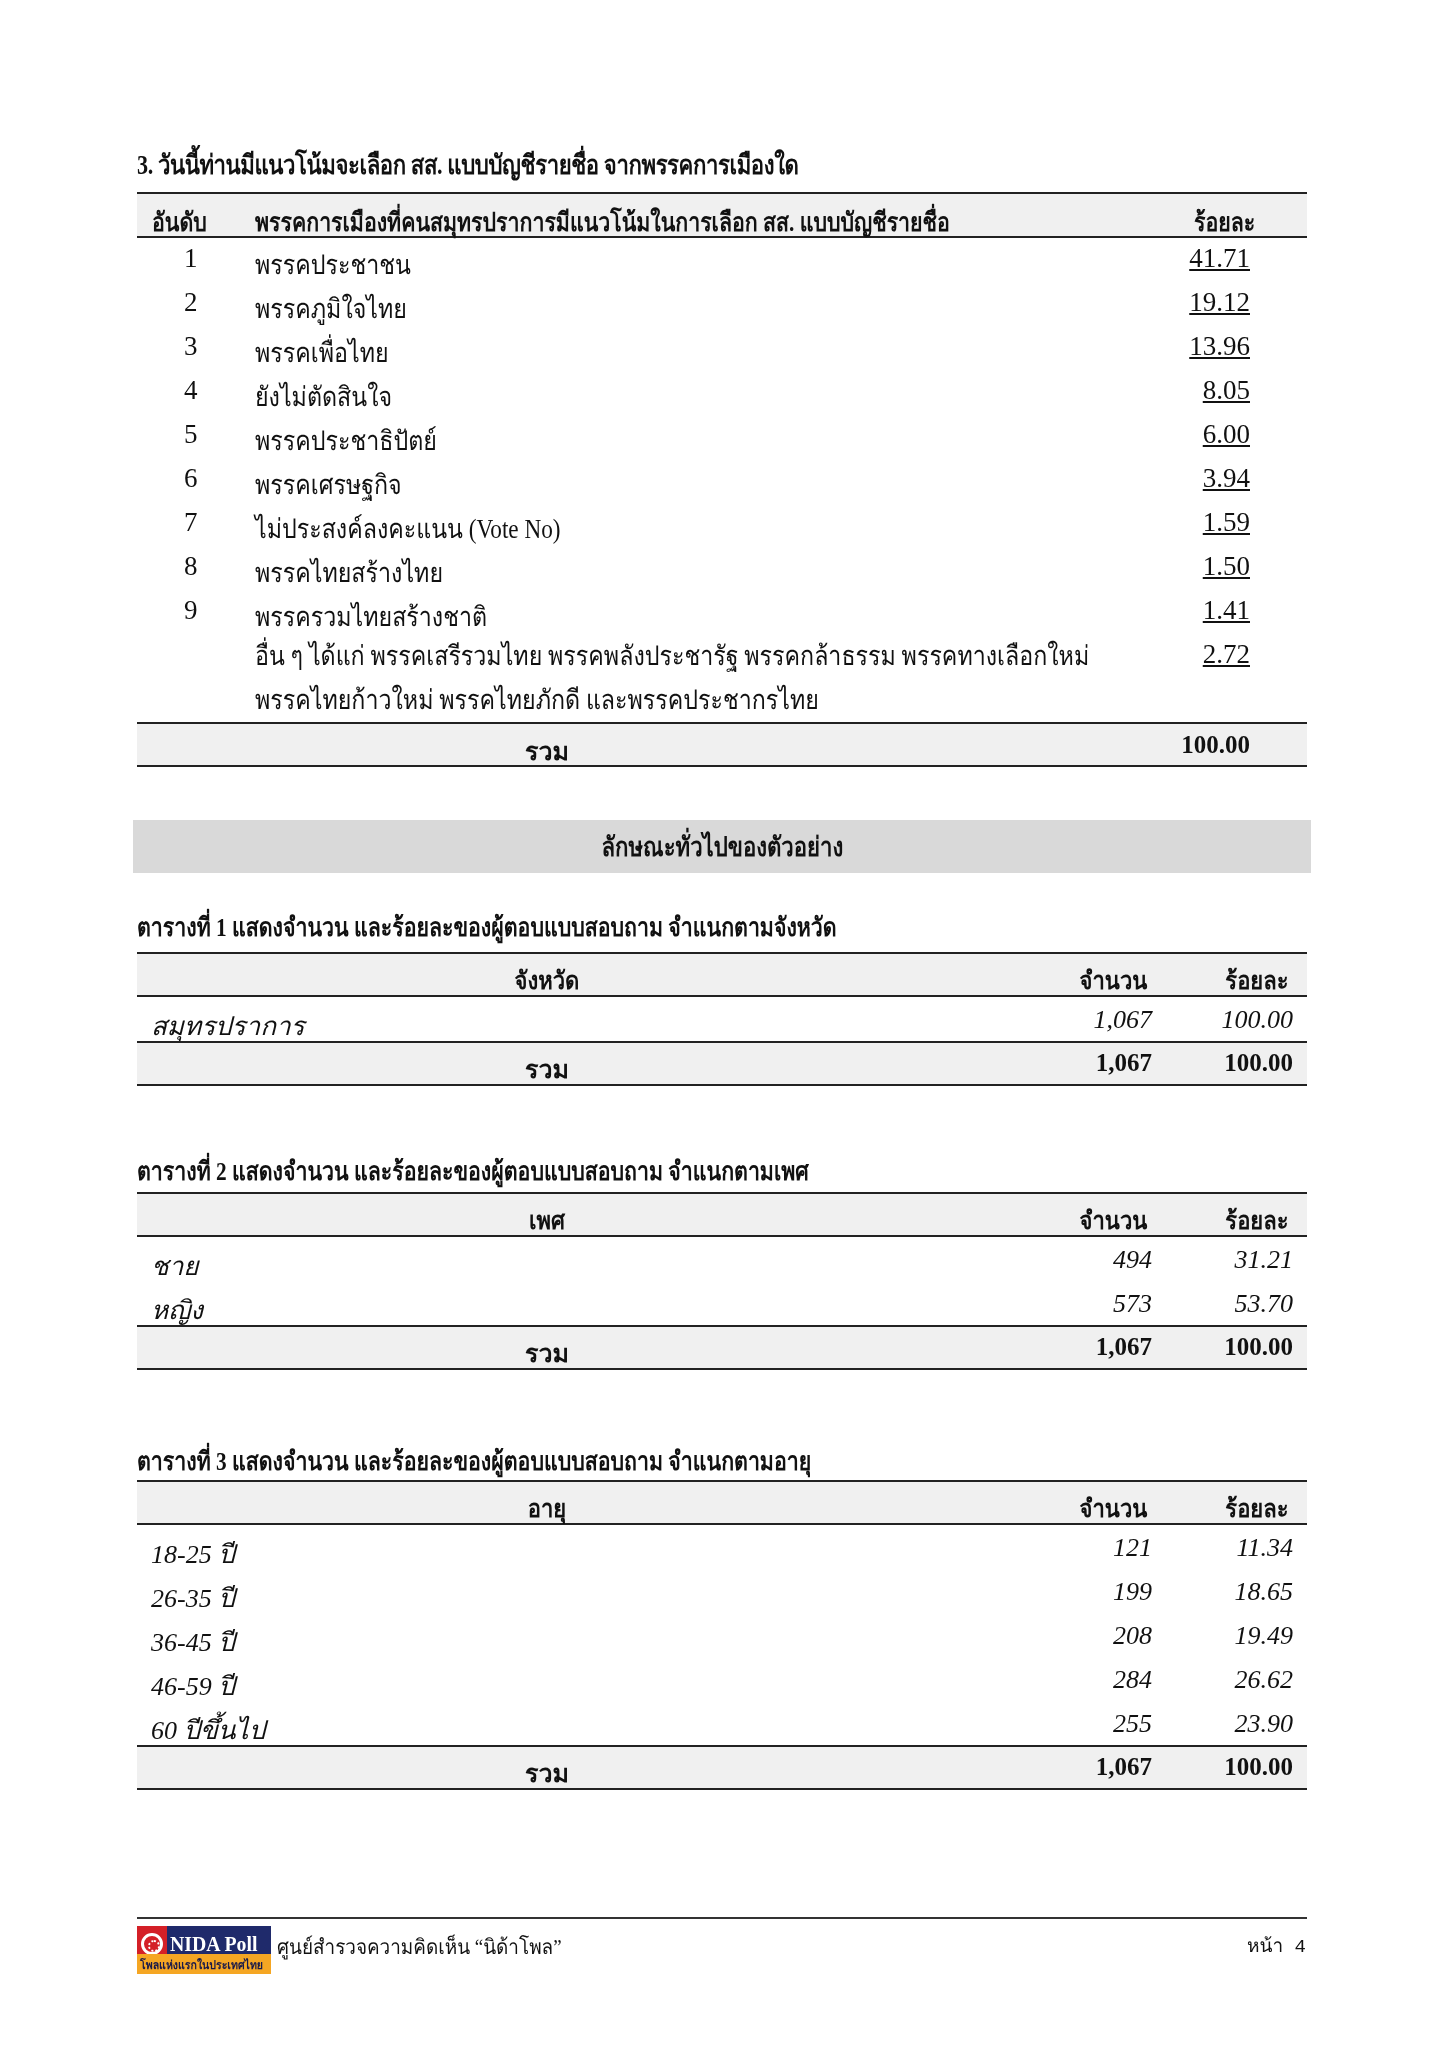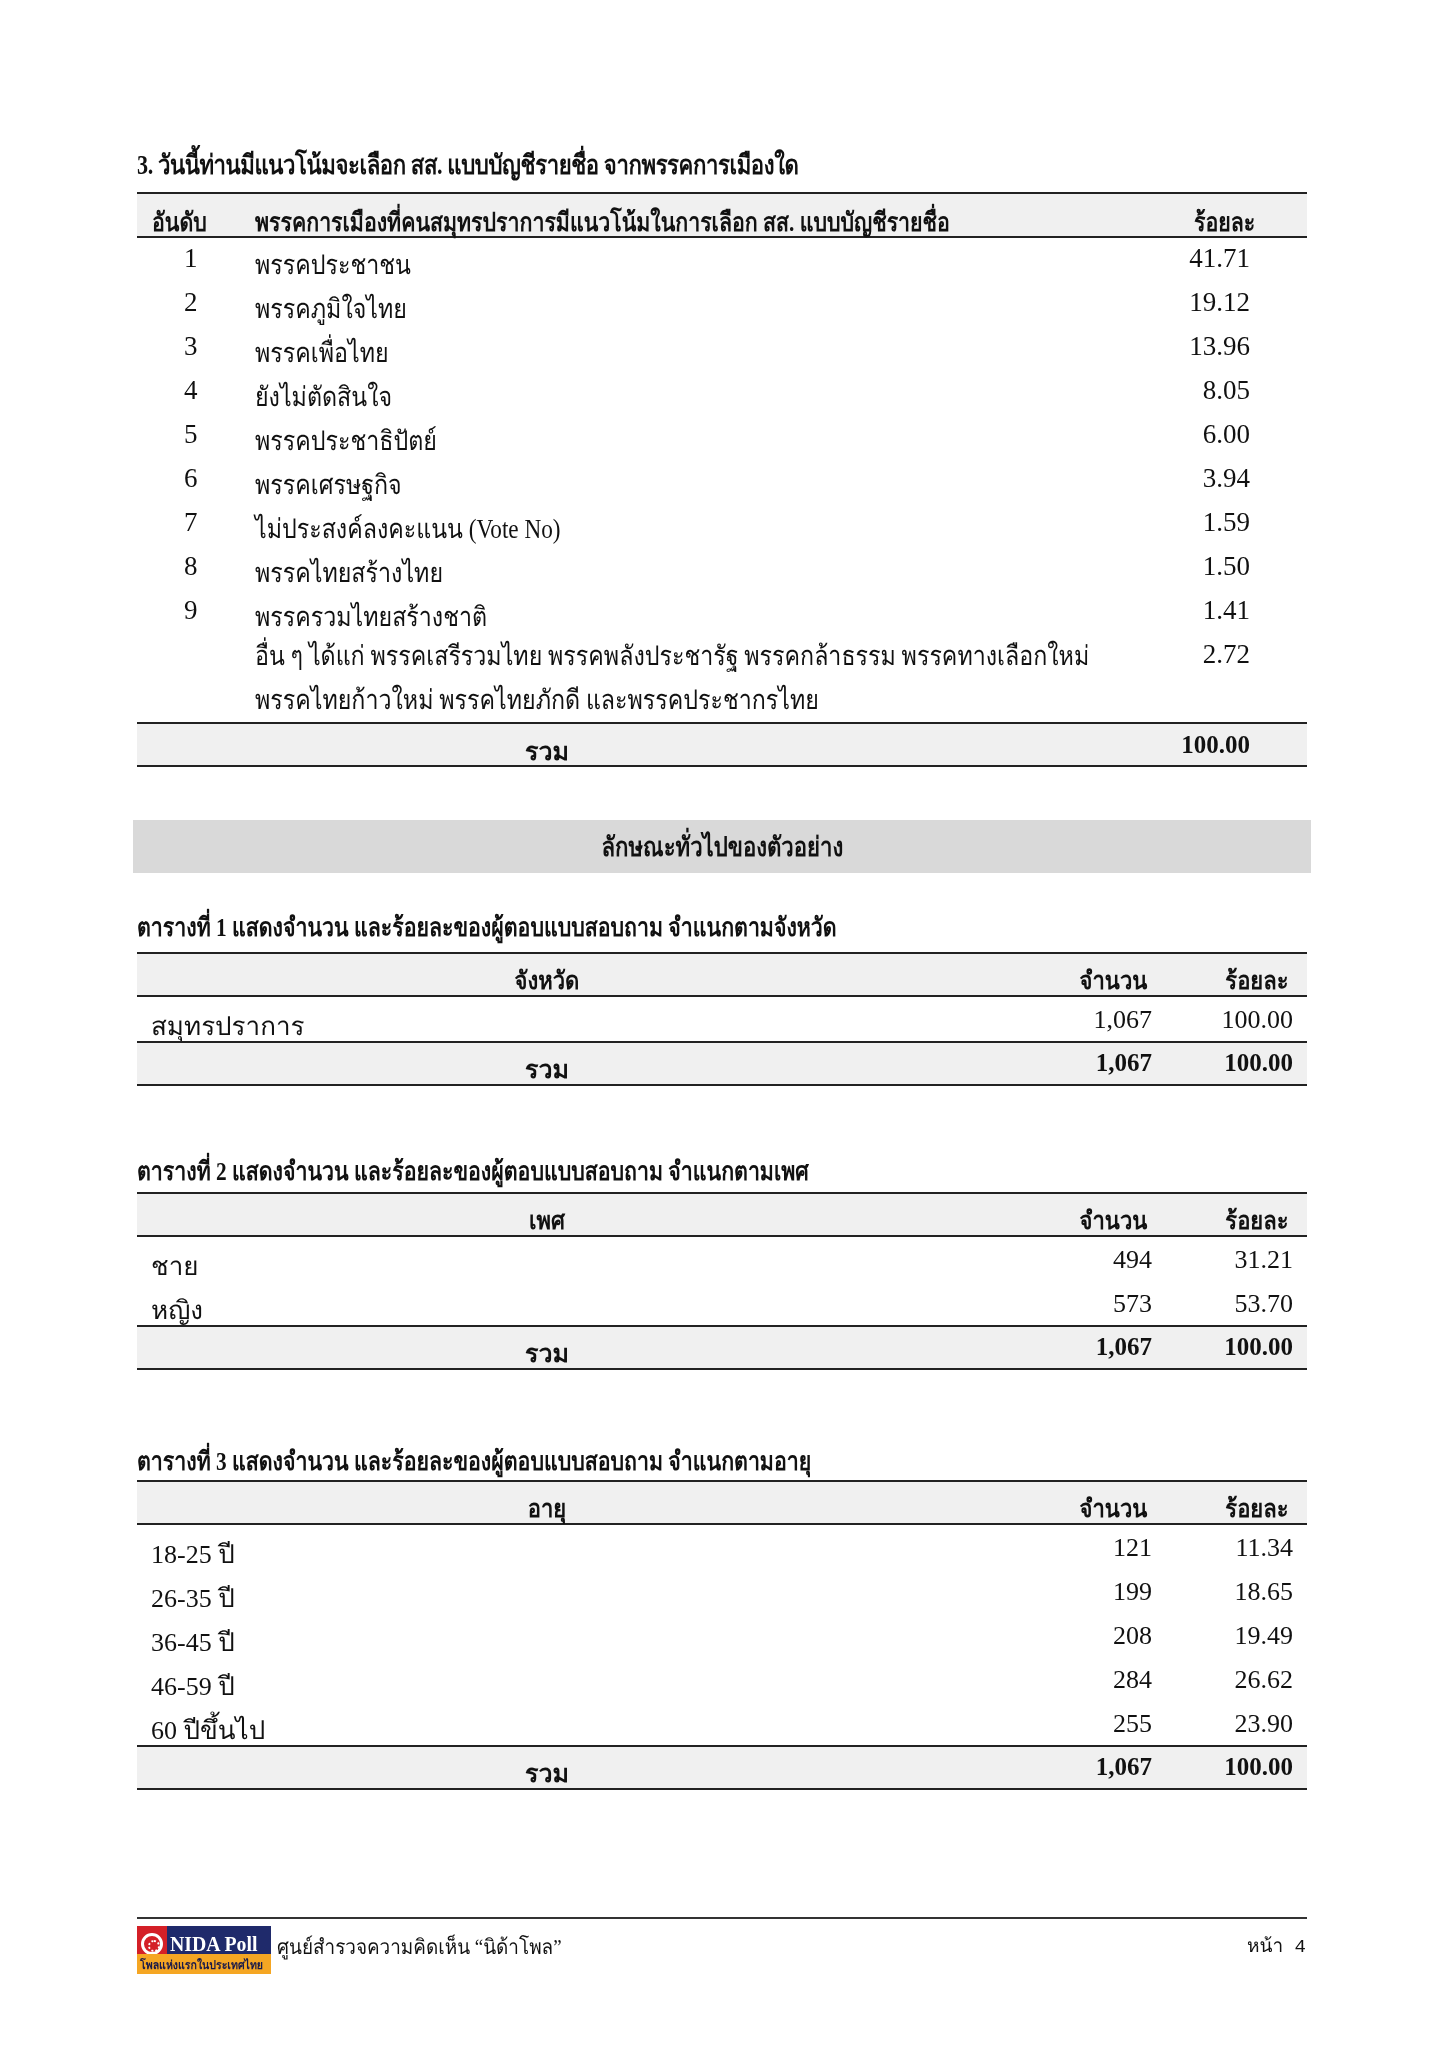--- a/index.html
+++ b/index.html
@@ -29,21 +29,21 @@
   }
   .qtable .hdr span, .qtable .row span, .qtable .total span {
     position: absolute; white-space: nowrap;
     font-family: "Liberation Serif", serif;
   }
   .qtable .hdr span { top: 7px; font-size: 26px; font-weight: bold; transform: scaleX(0.82); transform-origin: left center; }
   .qtable .row { height: 44px; position: relative; }
   .qtable .row span { top: 5px; font-size: 27px; }
   .qtable .row .rank { left: 47px; }
   .qtable .row .name { left: 118px; transform: scaleX(0.86); transform-origin: left center; }
-  .qtable .row .pct { right: 57px; text-align: right; }
+  .qtable .row .pct { right: 57px; text-align: right; text-decoration: underline; }
   .qtable .row.tall { height: 88px; }
   .qtable .row.tall .name { white-space: normal; width: 1000px; line-height: 44px; top: 0; }
   .qtable .row.tall .pct { top: 5px; }
   .qtable .total {
     height: 45px; position: relative;
     border-top: 2px solid #222; border-bottom: 2px solid #222;
   }
   .qtable .total .shade { position: absolute; left: 0; top: 0; bottom: 0; width: 1170px; background: #f0f0f0; }
   .qtable .total span { top: 7px; font-size: 25px; font-weight: bold; }
 
@@ -61,21 +61,21 @@
     position: absolute; left: 137px;
     font-family: "Liberation Serif", serif; font-size: 26px; font-weight: bold;
     transform: scaleX(0.82); transform-origin: left center; white-space: nowrap;
   }
 
   .dtable { position: absolute; left: 137px; width: 1170px; }
   .dtable .hdr, .dtable .total {
     height: 45px; background: #f0f0f0; position: relative;
     border-top: 2px solid #222; border-bottom: 2px solid #222;
   }
-  .dtable .row { height: 44px; position: relative; }
+  .dtable .row { height: 44px; position: relative; font-style: italic; }
   .dtable span { position: absolute; white-space: nowrap; font-family: "Liberation Serif", serif; }
   .dtable .hdr span, .dtable .total span { top: 6px; font-size: 25px; font-weight: bold; }
   .dtable .row span { top: 8px; font-size: 26px; }
   .dtable .c-label-h { left: 0; width: 820px; text-align: center; }
   .dtable .c-label { left: 14px; }
   .dtable .c-count { right: 155px; text-align: right; }
   .dtable .c-pct { right: 14px; text-align: right; }
   .dtable .hdr .c-count, .dtable .hdr .c-pct, .dtable .hdr .c-label-h { transform: scaleX(0.88); transform-origin: center; }
 
   .footer-line { position: absolute; left: 137px; top: 1917px; width: 1170px; height: 2px; background: #333; }

